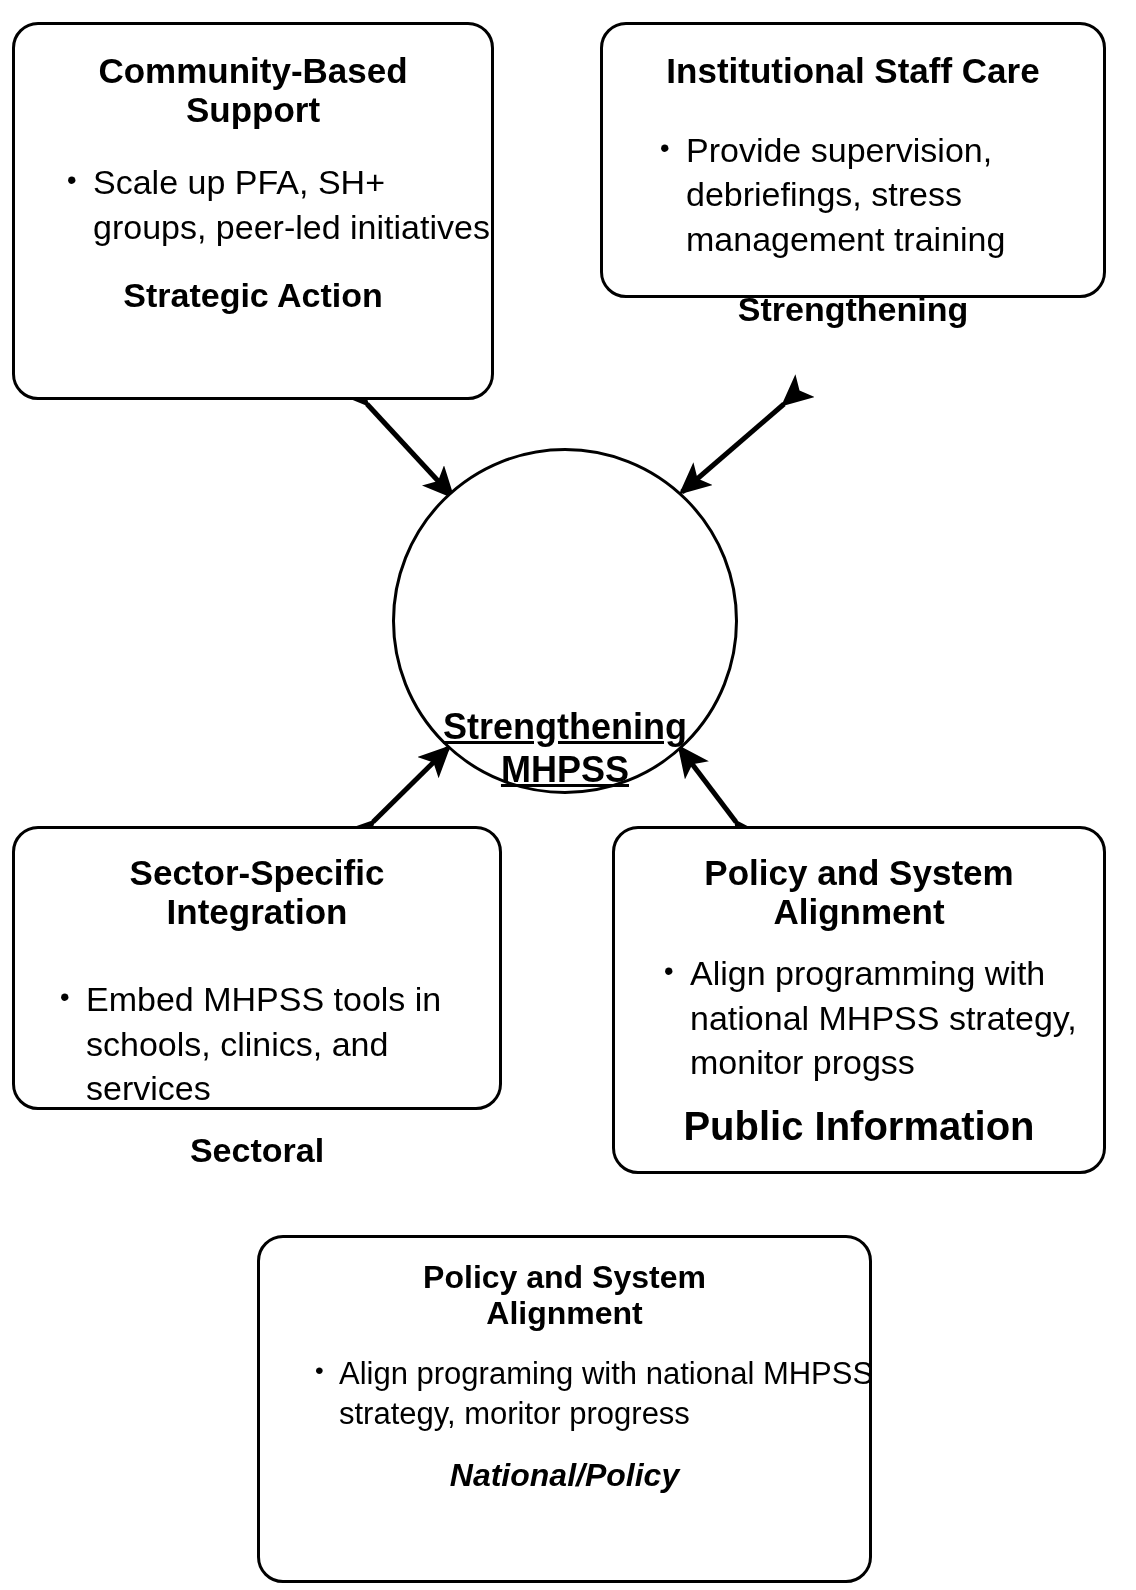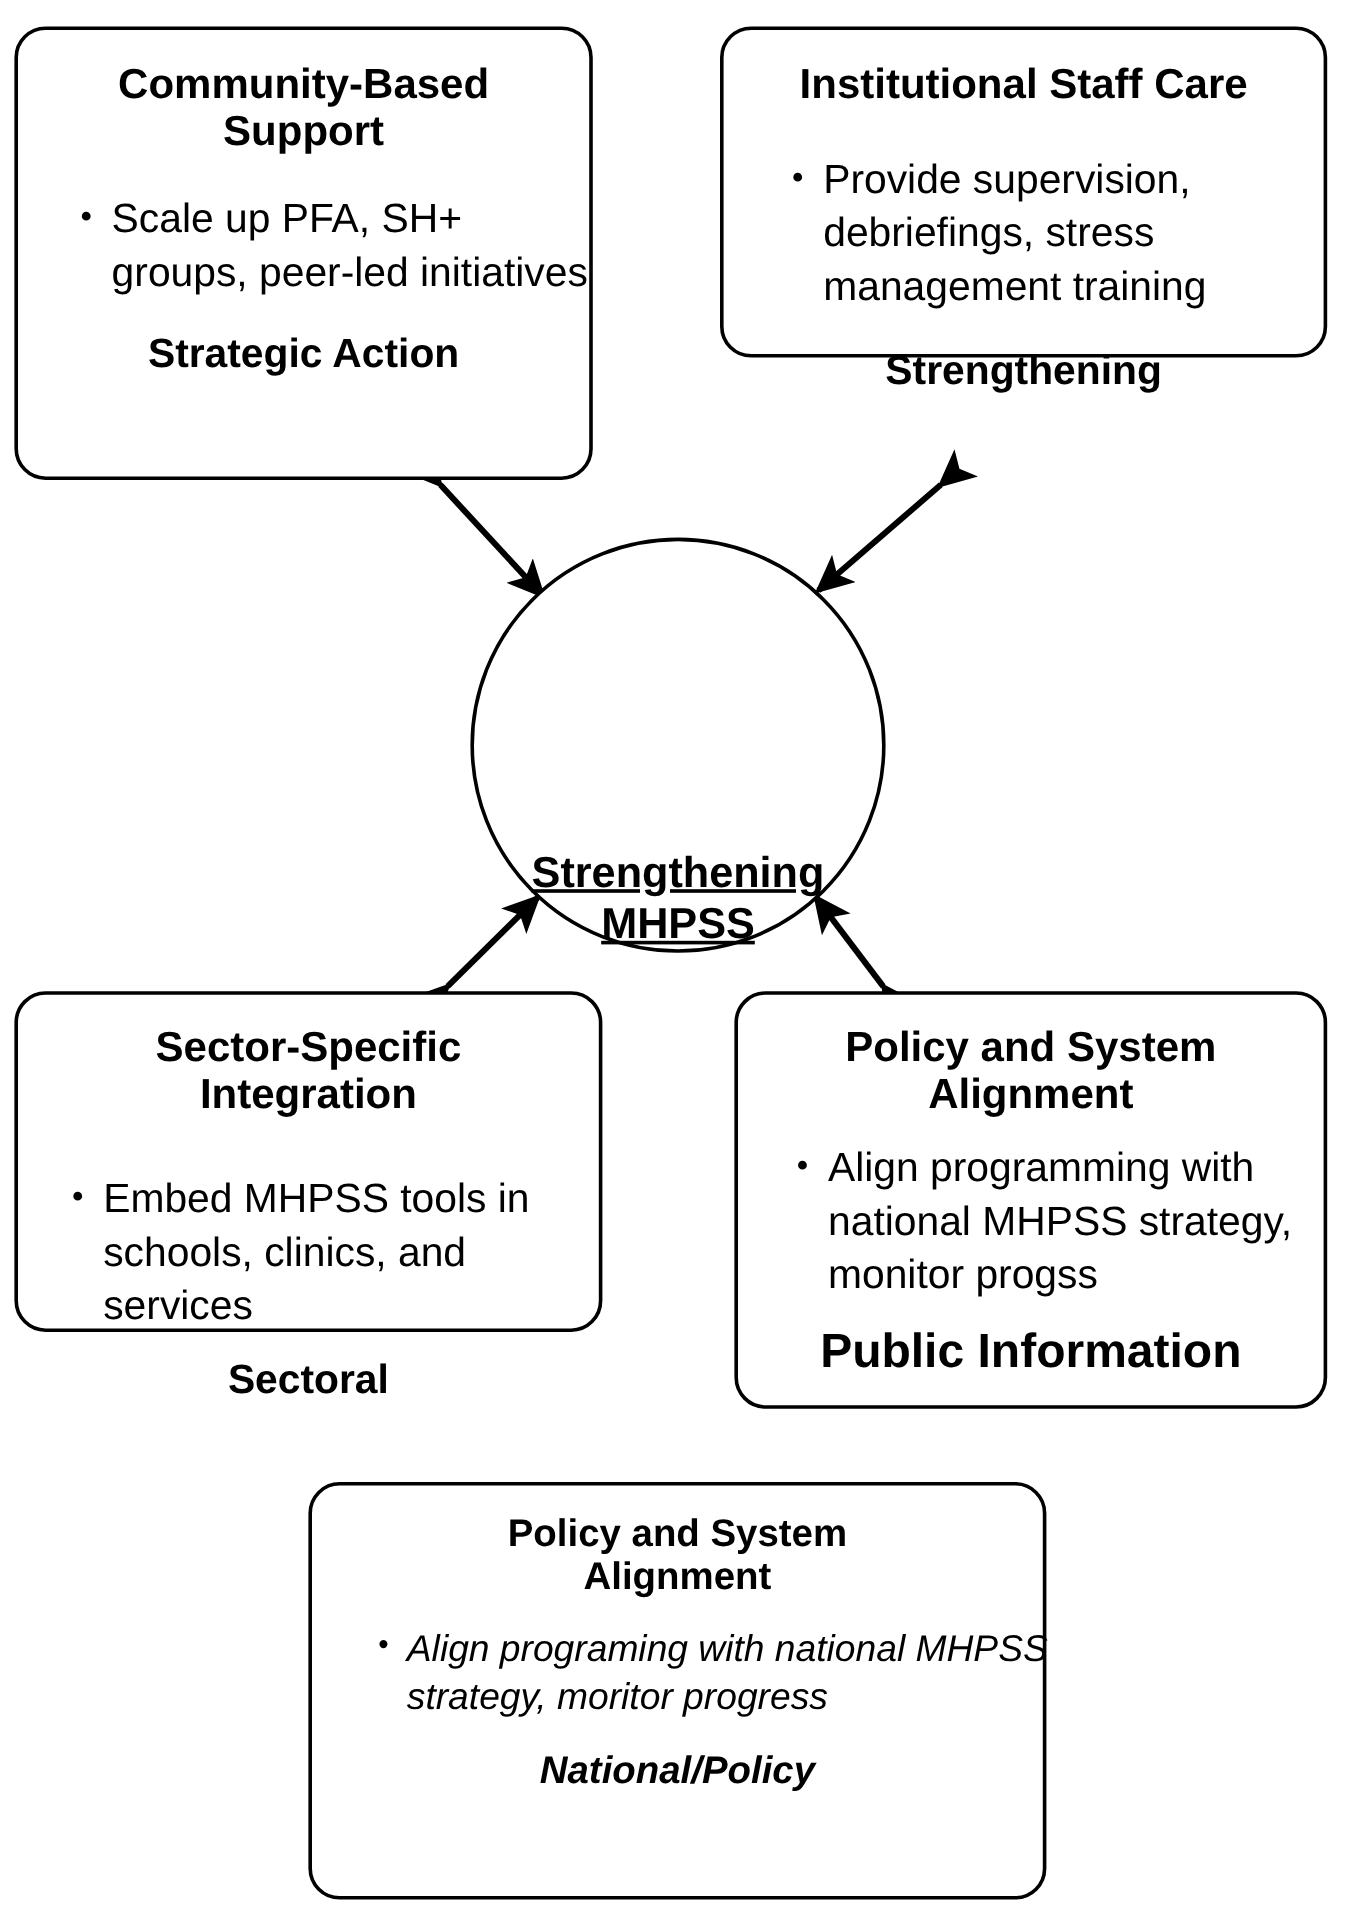--- a/index.html
+++ b/index.html
@@ -113,21 +113,21 @@
   #box-policy-right .bullet-list { font-size: 34px; margin-top: 20px; padding-left: 50px; }
   #box-policy-right .bullet-item { padding-left: 30px; }
   #box-policy-right .node-tag { font-size: 40px; margin-top: 20px; }
 
   #box-policy-bottom {
     left: 257px; top: 1235px; width: 615px; height: 348px;
     padding: 22px 20px 16px 20px;
   }
   #box-policy-bottom .node-title { font-size: 32px; }
   #box-policy-bottom .bullet-list { font-size: 31px; margin-top: 22px; padding-left: 62px; }
-  #box-policy-bottom .bullet-item { padding-left: 28px; font-style: italic; }
+  #box-policy-bottom .bullet-item { padding-left: 28px; }
   #box-policy-bottom .node-tag { font-size: 32px; margin-top: 24px; font-style: italic; }
 
   
   #center-circle {
     position: absolute;
     z-index: 2;
     left: 392px;
     top: 448px;
     width: 346px;
     height: 346px;

